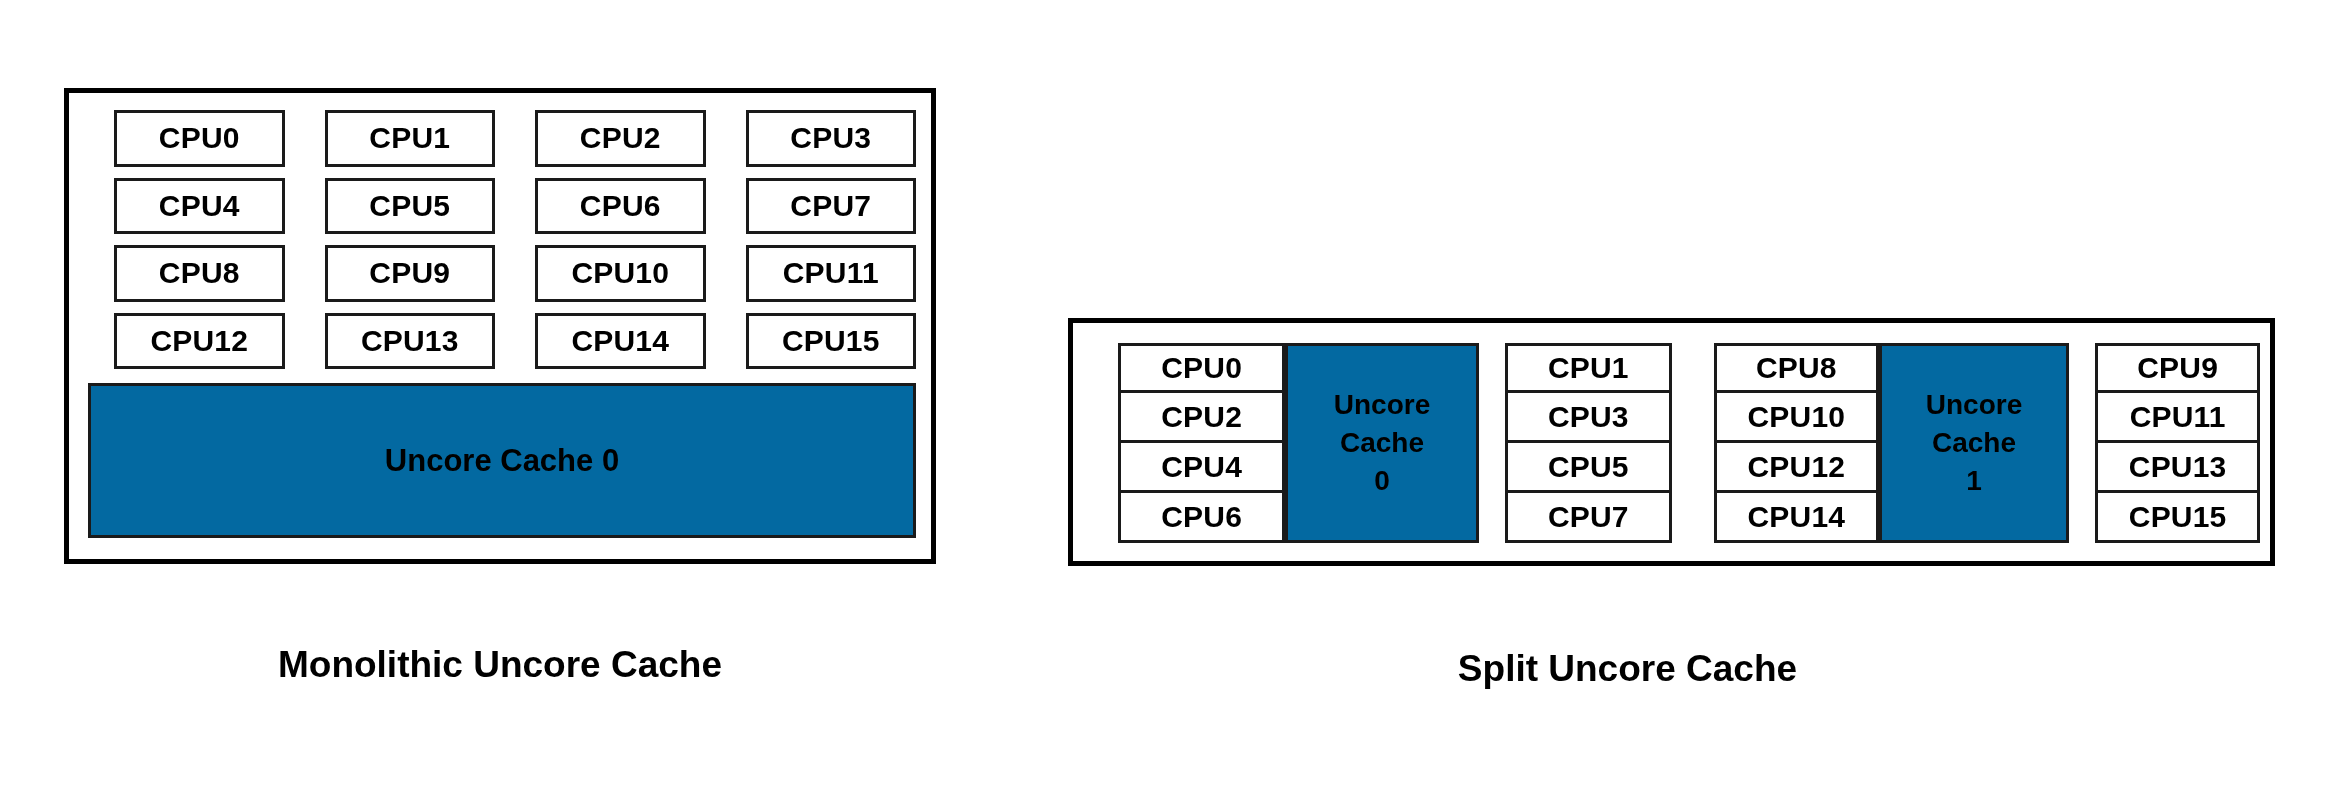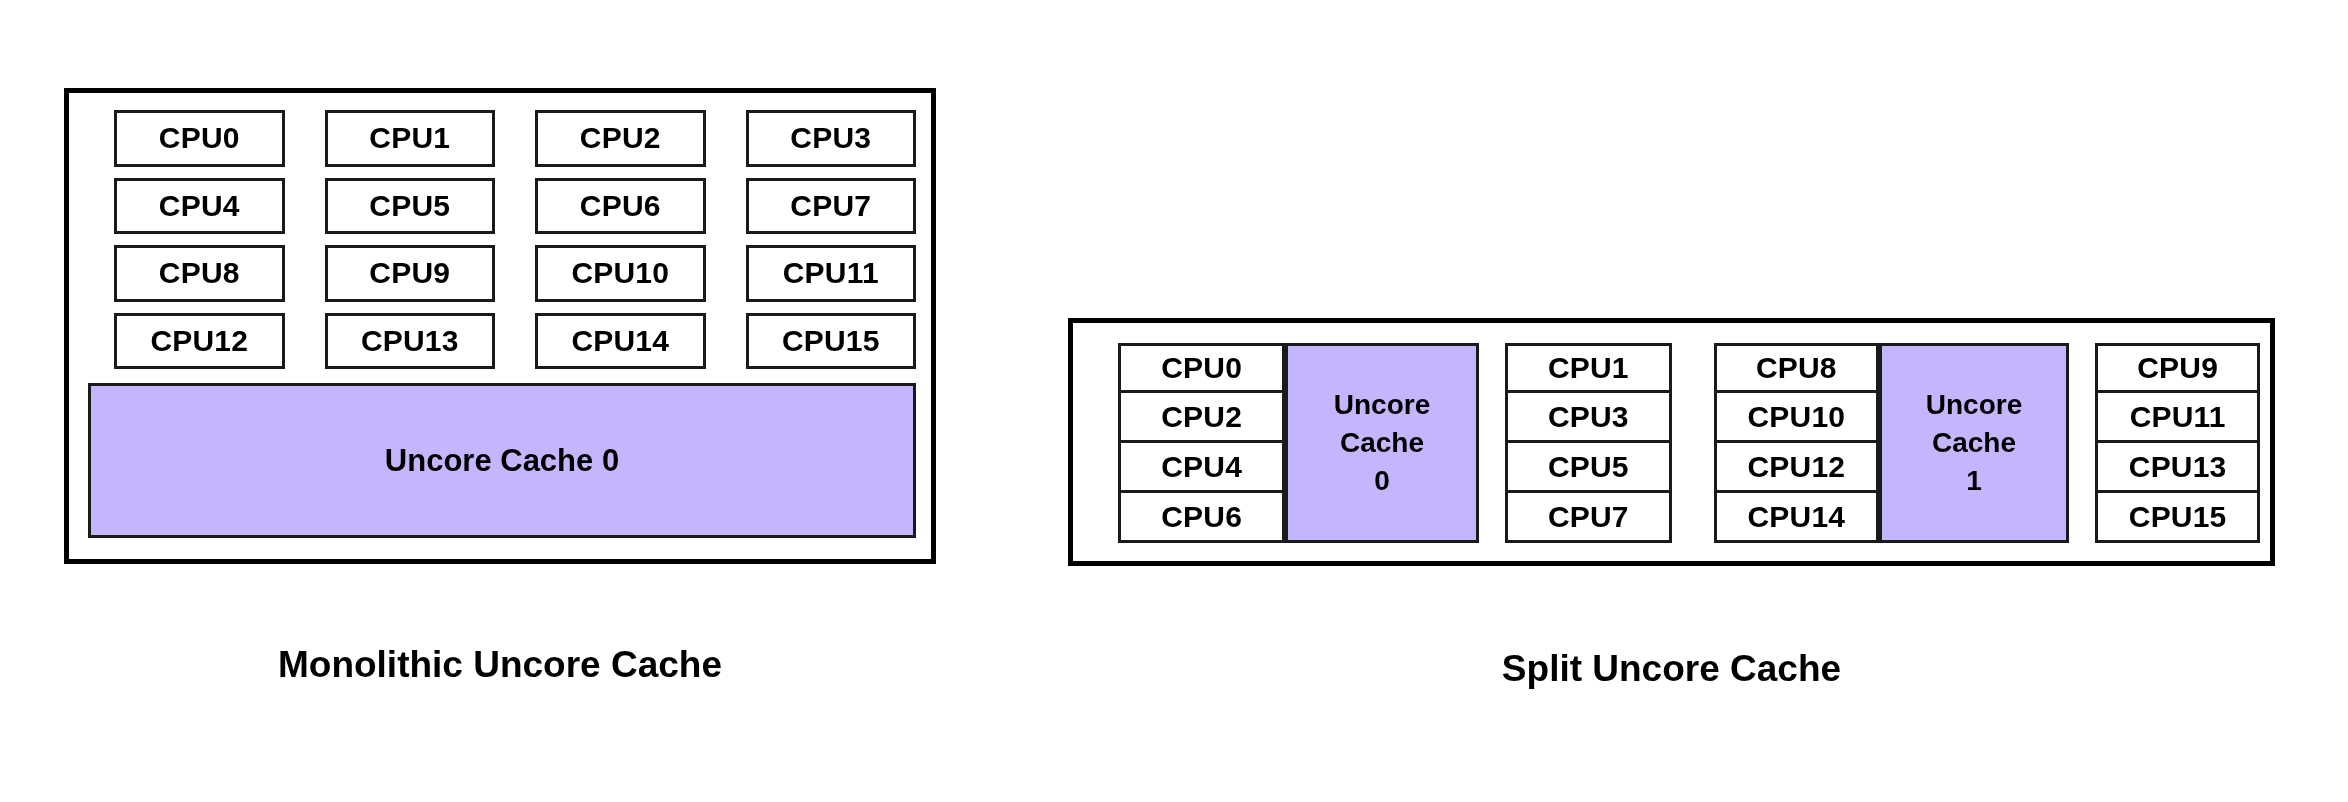--- a/index.html
+++ b/index.html
@@ -31,21 +31,21 @@
     align-items: center;
     justify-content: center;
     font-weight: bold;
     color: #000000;
     letter-spacing: 0.2px;
     margin-left: 26px;
   }
   .cache-box {
     box-sizing: border-box;
     border: 3px solid #1a1a1a;
-    background: #c4b5fd;
+    background: #0369a1;
     display: flex;
     align-items: center;
     justify-content: center;
     font-weight: bold;
     color: #000000;
     text-align: center;
   }
   .caption {
     position: absolute;
     font-weight: bold;
@@ -119,21 +119,21 @@
   .split-group .cpu-box.r0 { margin-top: 0; }
 
   .split-group .cache-box {
     grid-column: 2;
     grid-row: 1 / span 4;
     font-size: 28px;
     line-height: 1.35;
     white-space: pre-line;
   }
   #split-caption {
-    left: 1068px;
+    left: 1024px;
     top: 648px;
     width: 1207px;
     font-size: 37px;
   }
 </style>
 </head>
 <body>
 
 <div class="panel" id="mono-panel">
 

